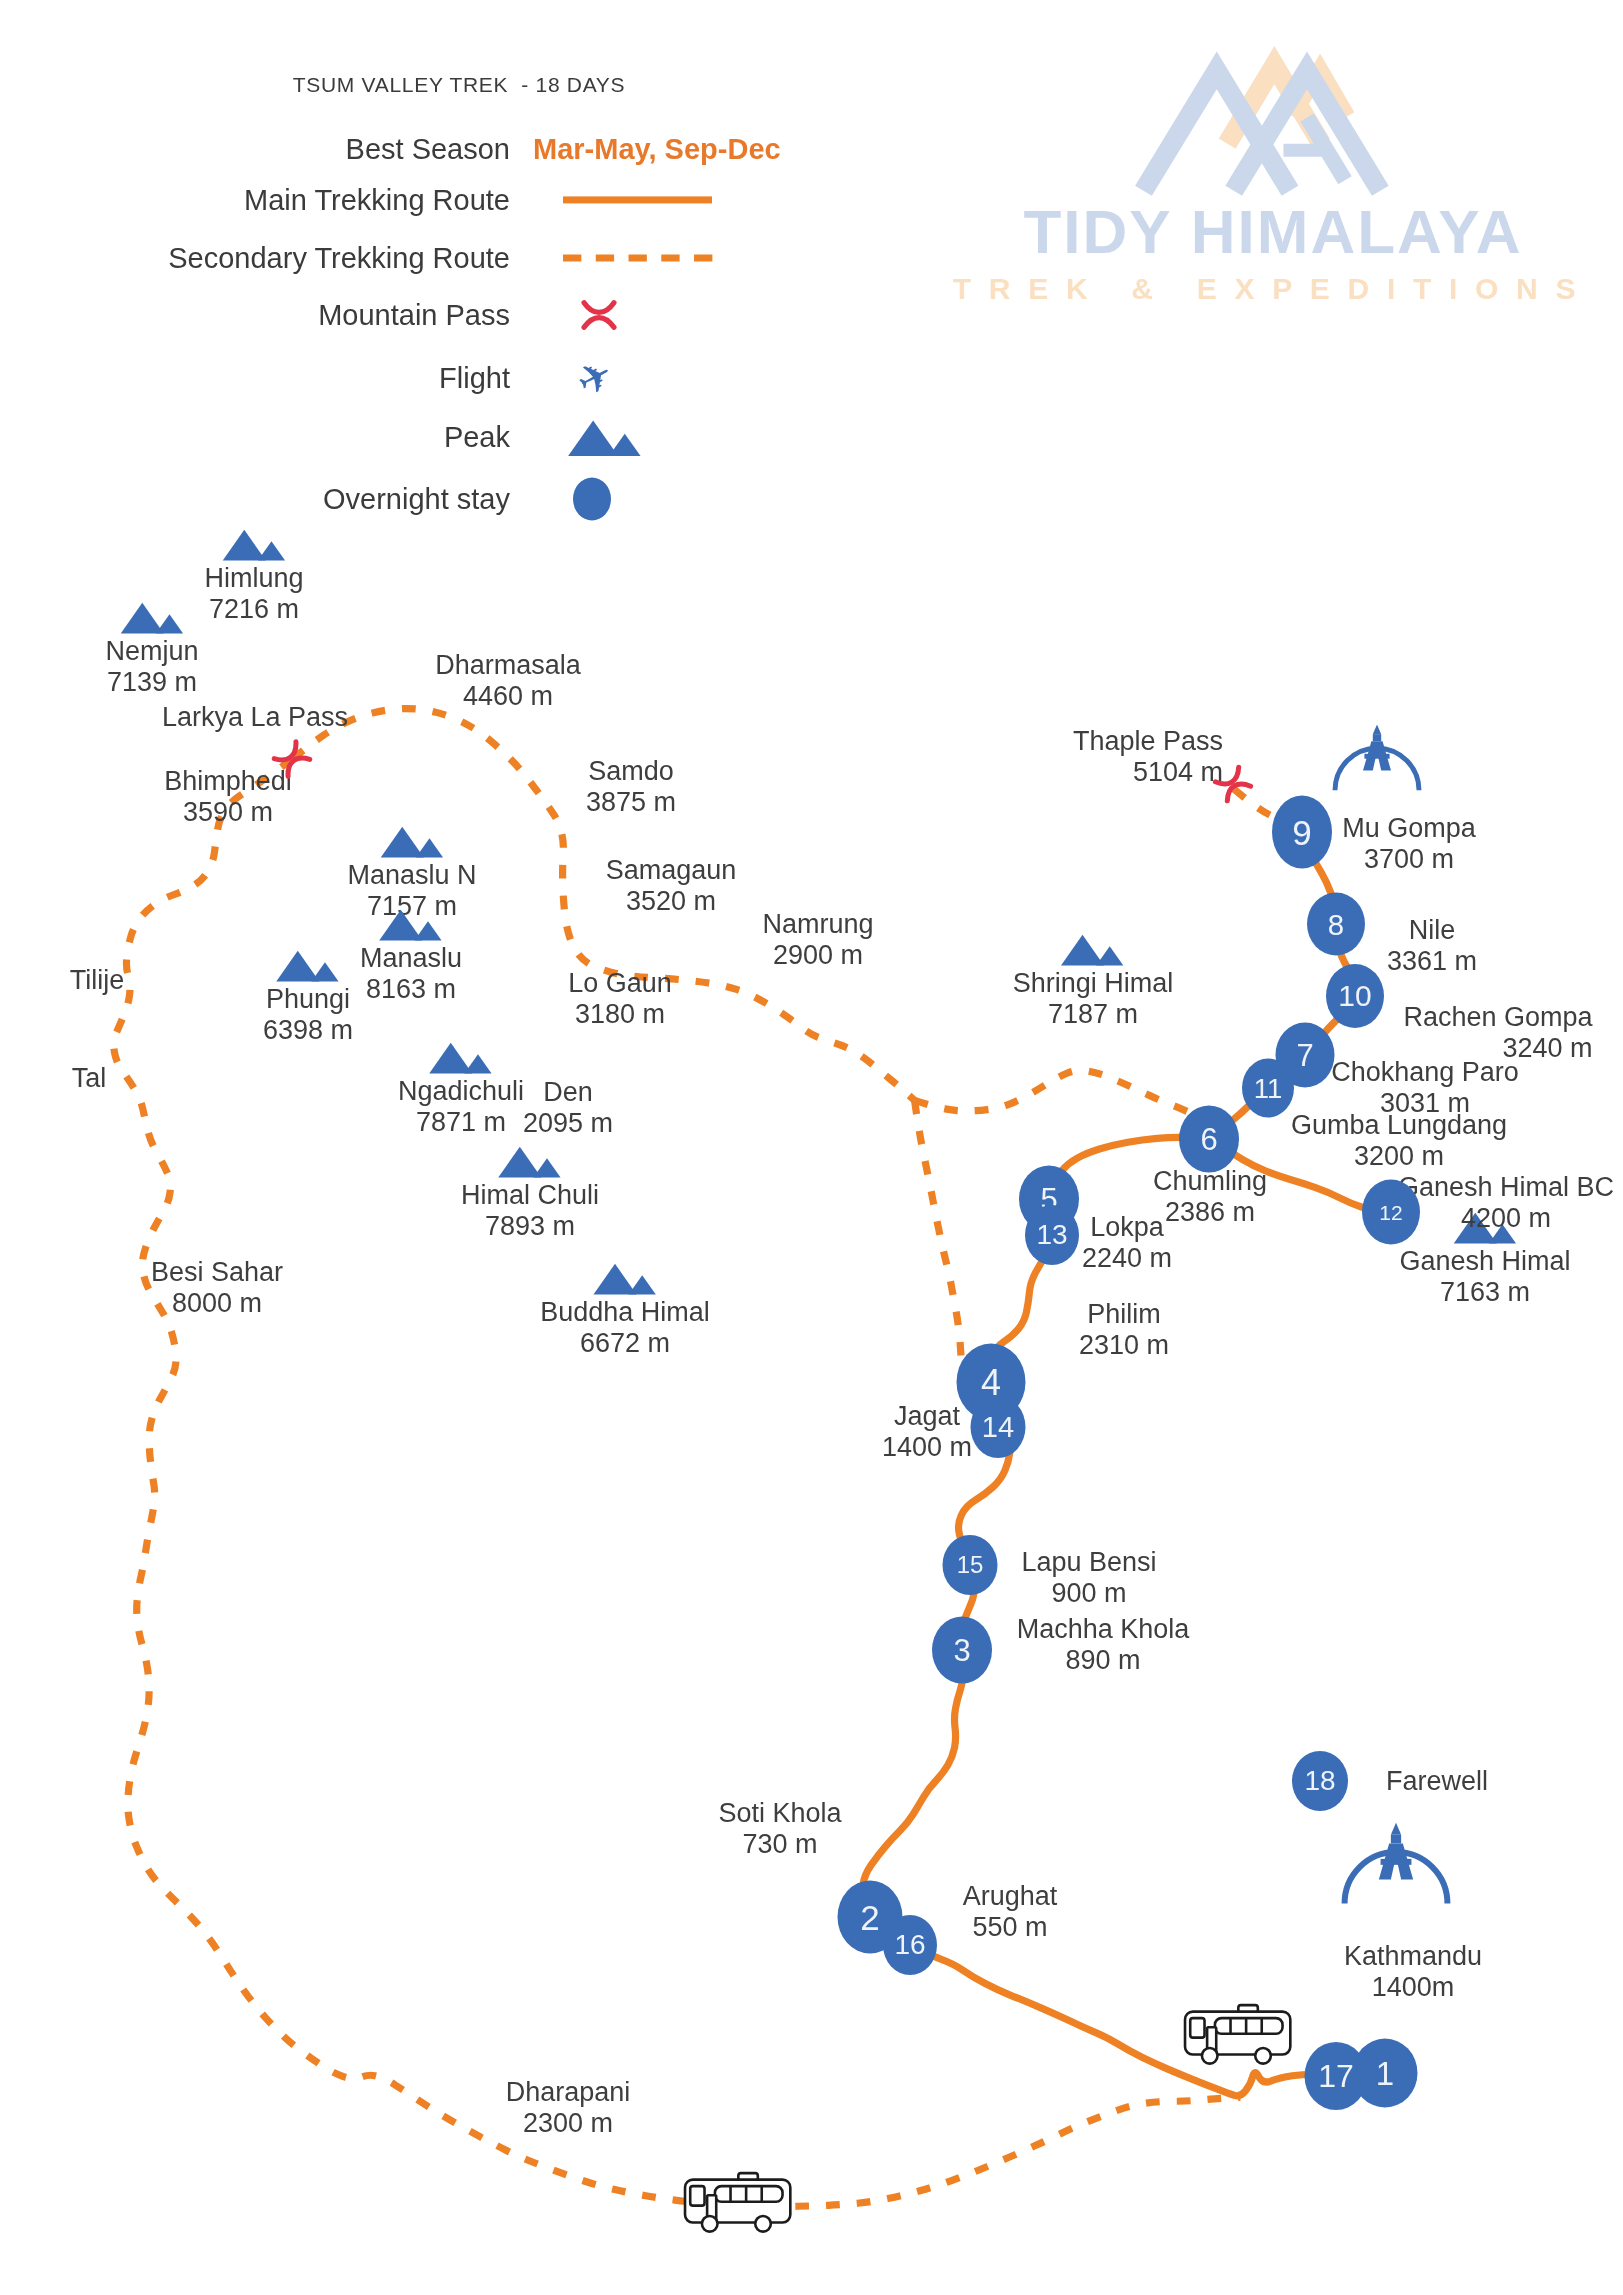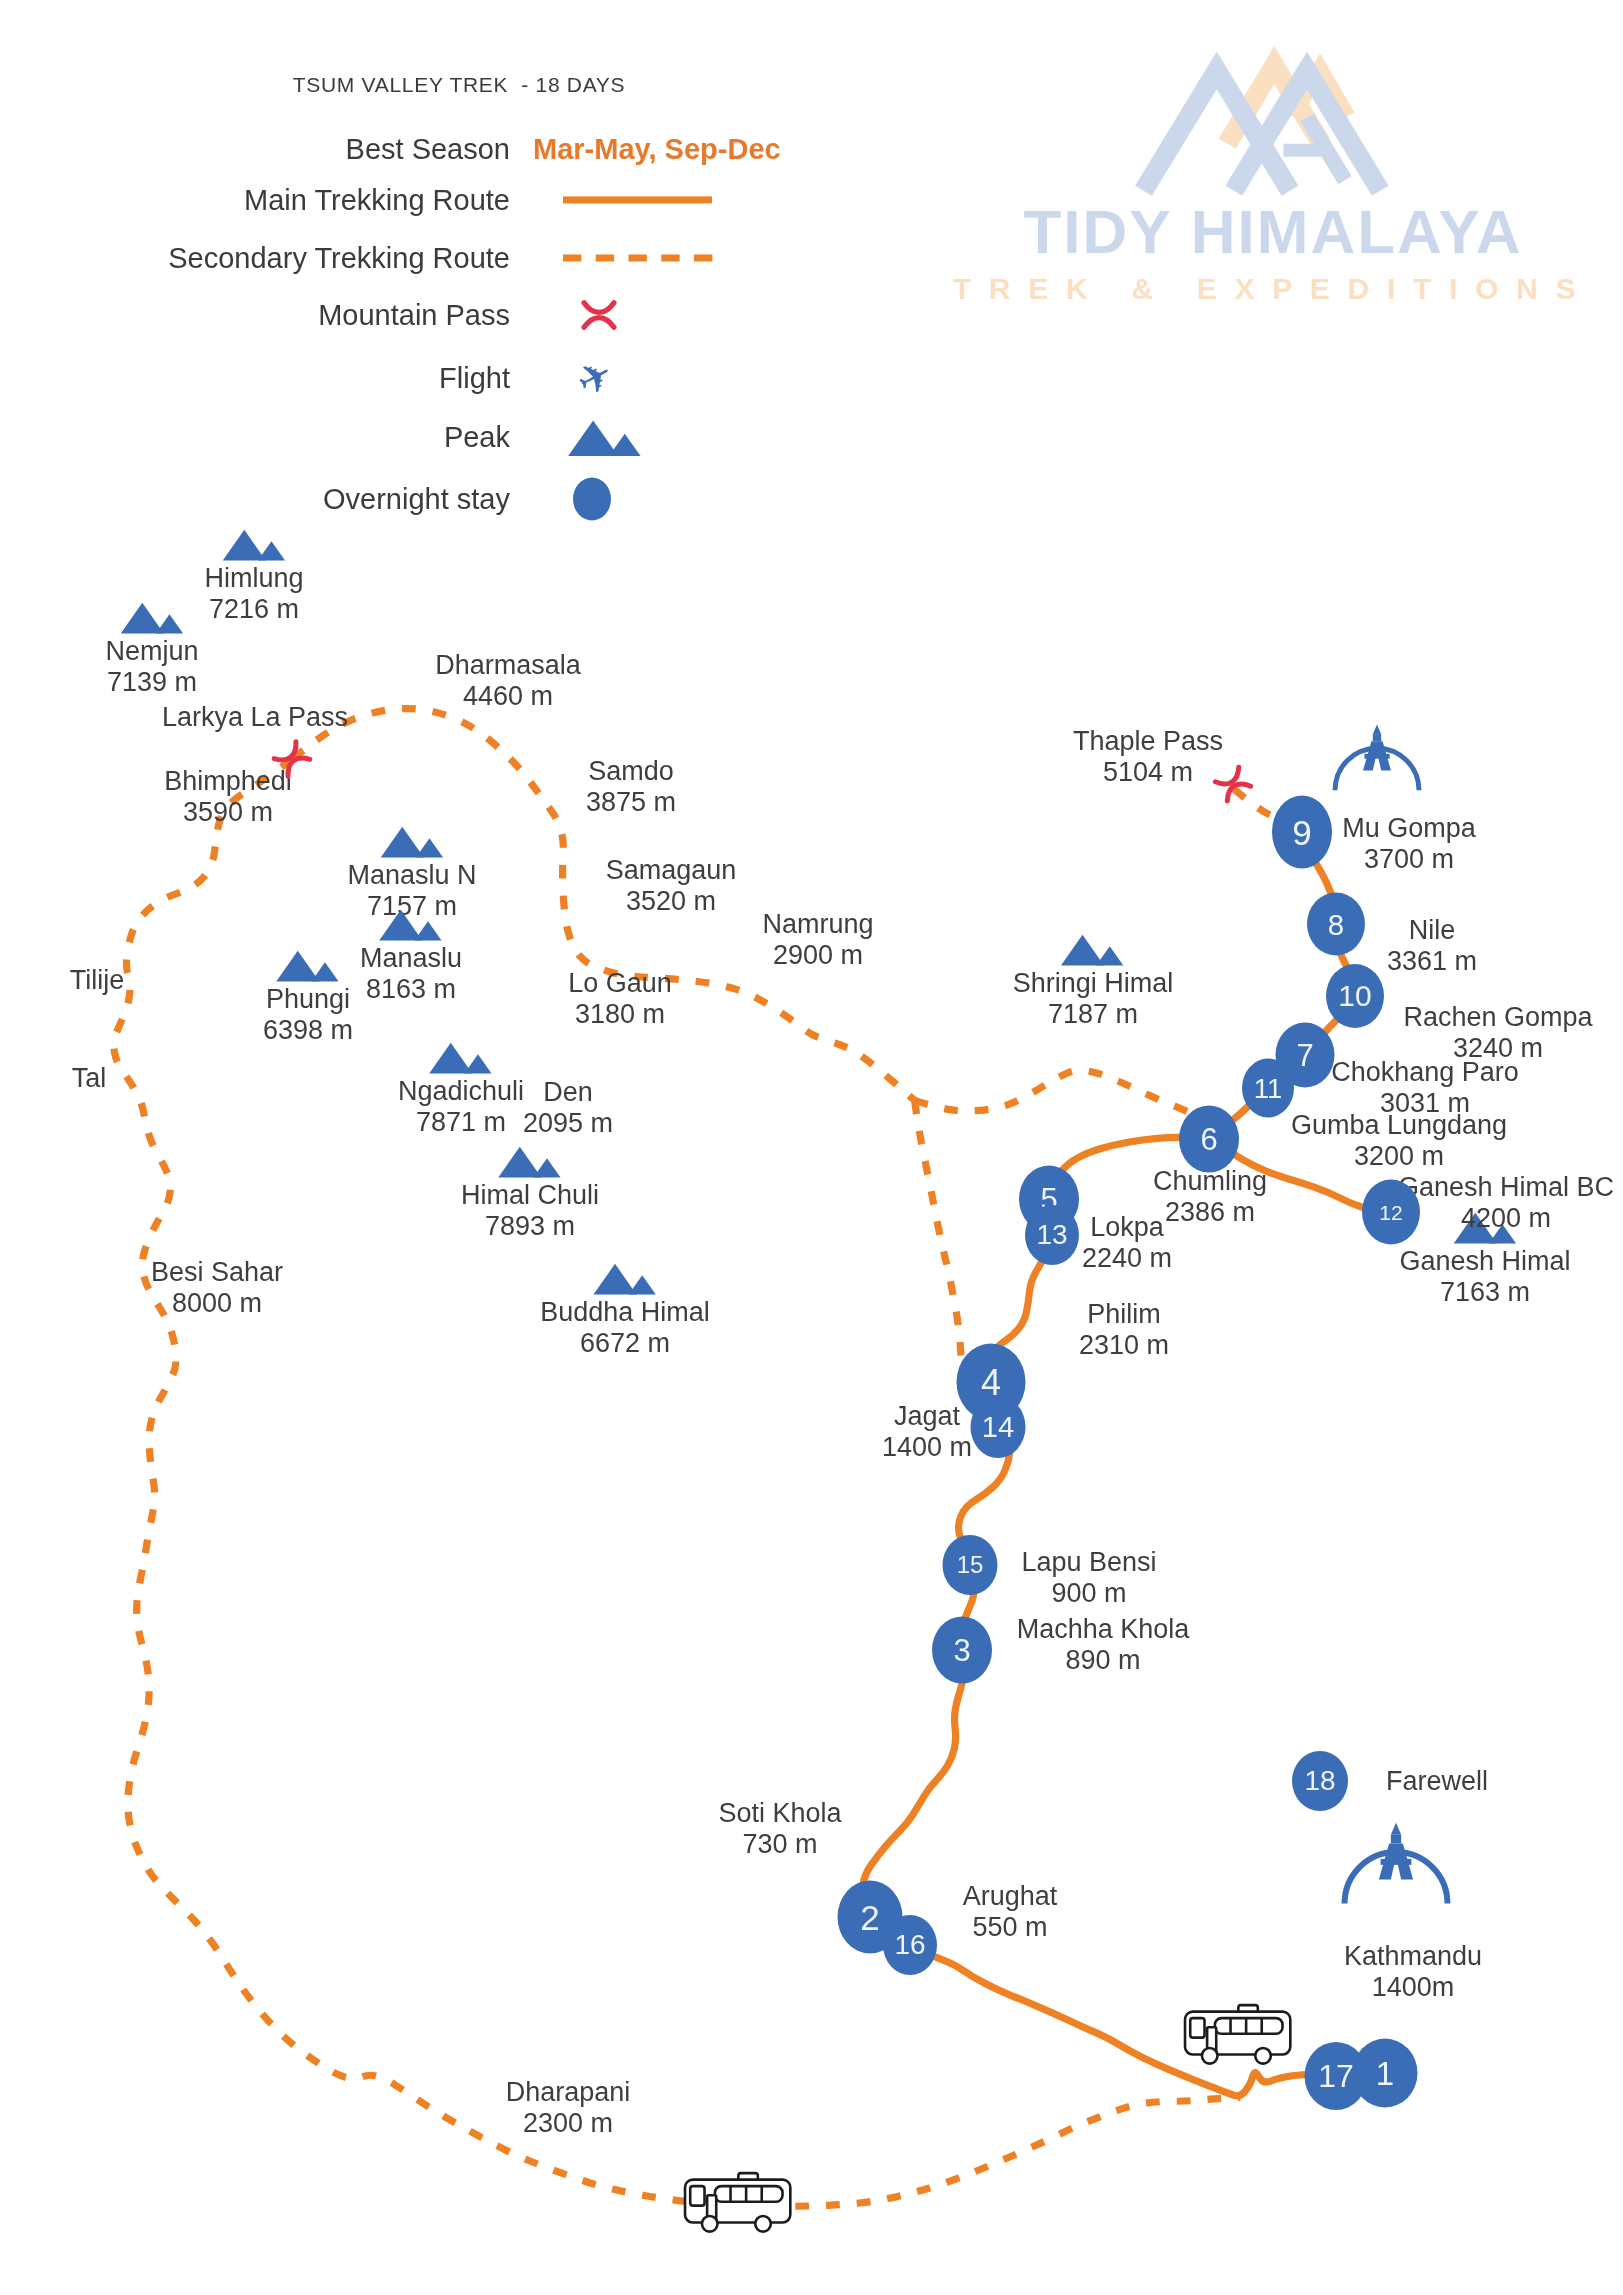--- a/index.html
+++ b/index.html
@@ -233,33 +233,33 @@
 
     </div>
     <div class="abs map-label" style="left: 89px; top: 1078px;">
       <div class="lname">Tal</div>
 
     </div>
     <div class="abs map-label" style="left: 217px; top: 1288px;">
       <div class="lname">Besi Sahar</div>
       <div class="lelev">8000 m</div>
     </div>
-    <div class="abs map-label" style="left: 1148px; top: 757px;">
+    <div class="abs map-label" style="left: 1148px; top: 757px; text-align: right;">
       <div class="lname">Thaple Pass</div>
       <div class="lelev">5104 m</div>
     </div>
     <div class="abs map-label" style="left: 1409px; top: 844px;">
       <div class="lname">Mu Gompa</div>
       <div class="lelev">3700 m</div>
     </div>
     <div class="abs map-label" style="left: 1432px; top: 946px;">
       <div class="lname">Nile</div>
       <div class="lelev">3361 m</div>
     </div>
-    <div class="abs map-label" style="left: 1498px; top: 1033px;">
+    <div class="abs map-label" style="left: 1498px; top: 1033px; text-align: right;">
       <div class="lname">Rachen Gompa</div>
       <div class="lelev">3240 m</div>
     </div>
     <div class="abs map-label" style="left: 1425px; top: 1088px;">
       <div class="lname">Chokhang Paro</div>
       <div class="lelev">3031 m</div>
     </div>
     <div class="abs map-label" style="left: 1399px; top: 1141px;">
       <div class="lname">Gumba Lungdang</div>
       <div class="lelev">3200 m</div>

